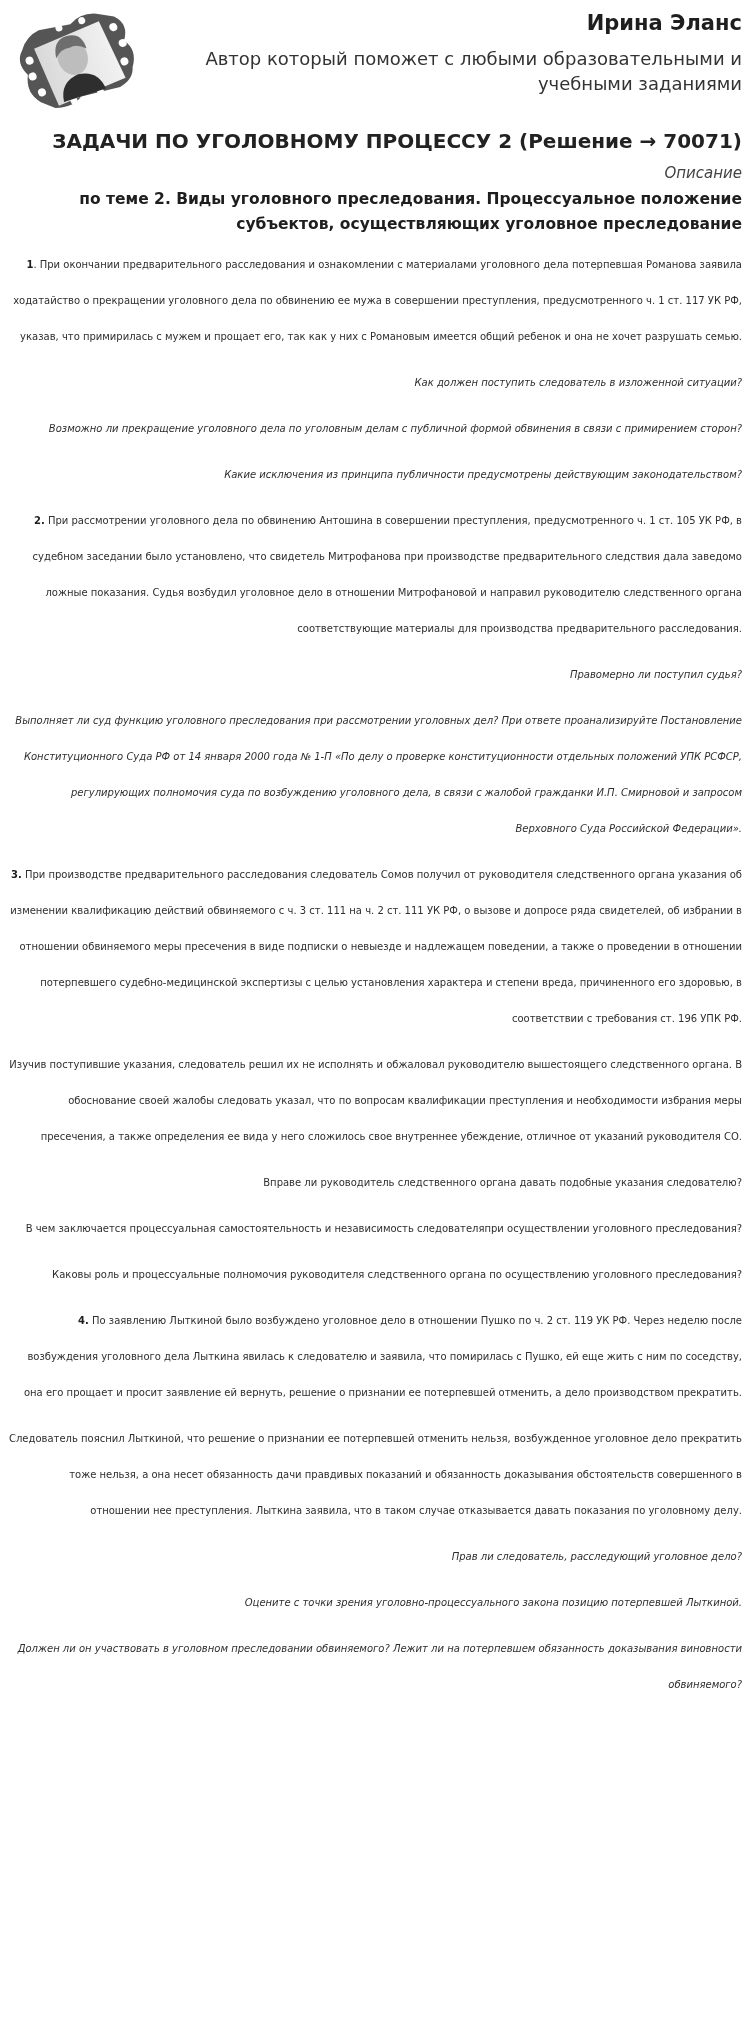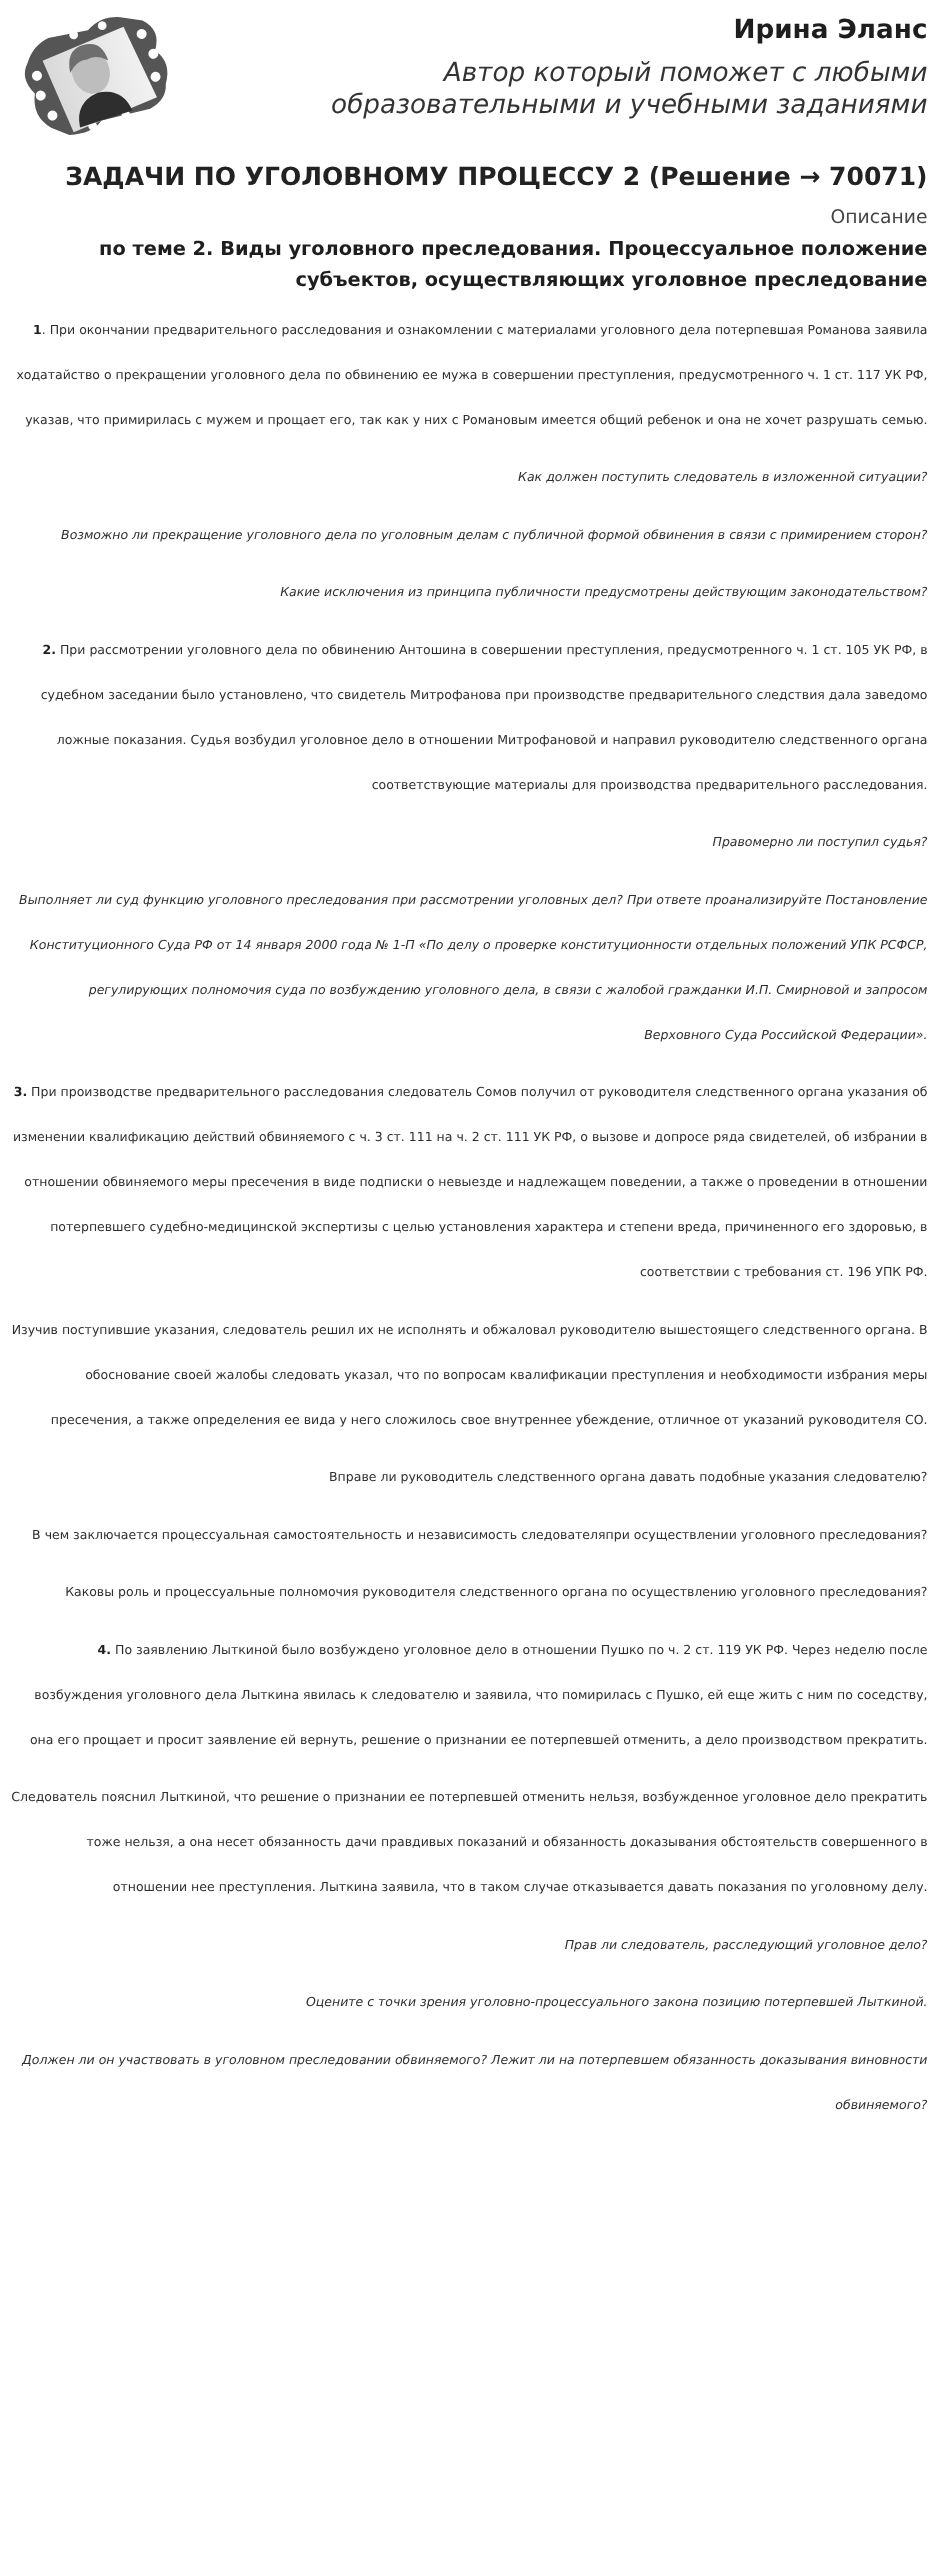--- a/index.html
+++ b/index.html
@@ -25,38 +25,38 @@
     }
     .author-info { margin-left: 20px; padding-top: 10px; }
     .author-name {
       font-size: 21px;
       font-weight: bold;
       color: #1e1e1e;
       margin: 0 0 10px 0;
       line-height: 26px;
     }
     .author-desc {
-      font-size: 21px;
+      font-size: 18px;
       line-height: 25px;
       color: #333;
       margin: 0;
-      font-style: italic;
     }
     .title {
       font-size: 20px;
       color: #222;
       margin: 2px 0 8px 0;
       line-height: 28px;
       font-weight: bold;
     }
     .desc-label {
       font-size: 15px;
       color: #444;
       line-height: 20px;
       margin: 0 0 4px 0;
+      font-style: italic;
     }
     .topic {
       font-weight: bold;
       font-size: 15.5px;
       line-height: 25px;
       color: #1e1e1e;
       margin: 0 0 10px 16px;
     }
     p.para {
       font-size: 10px;

